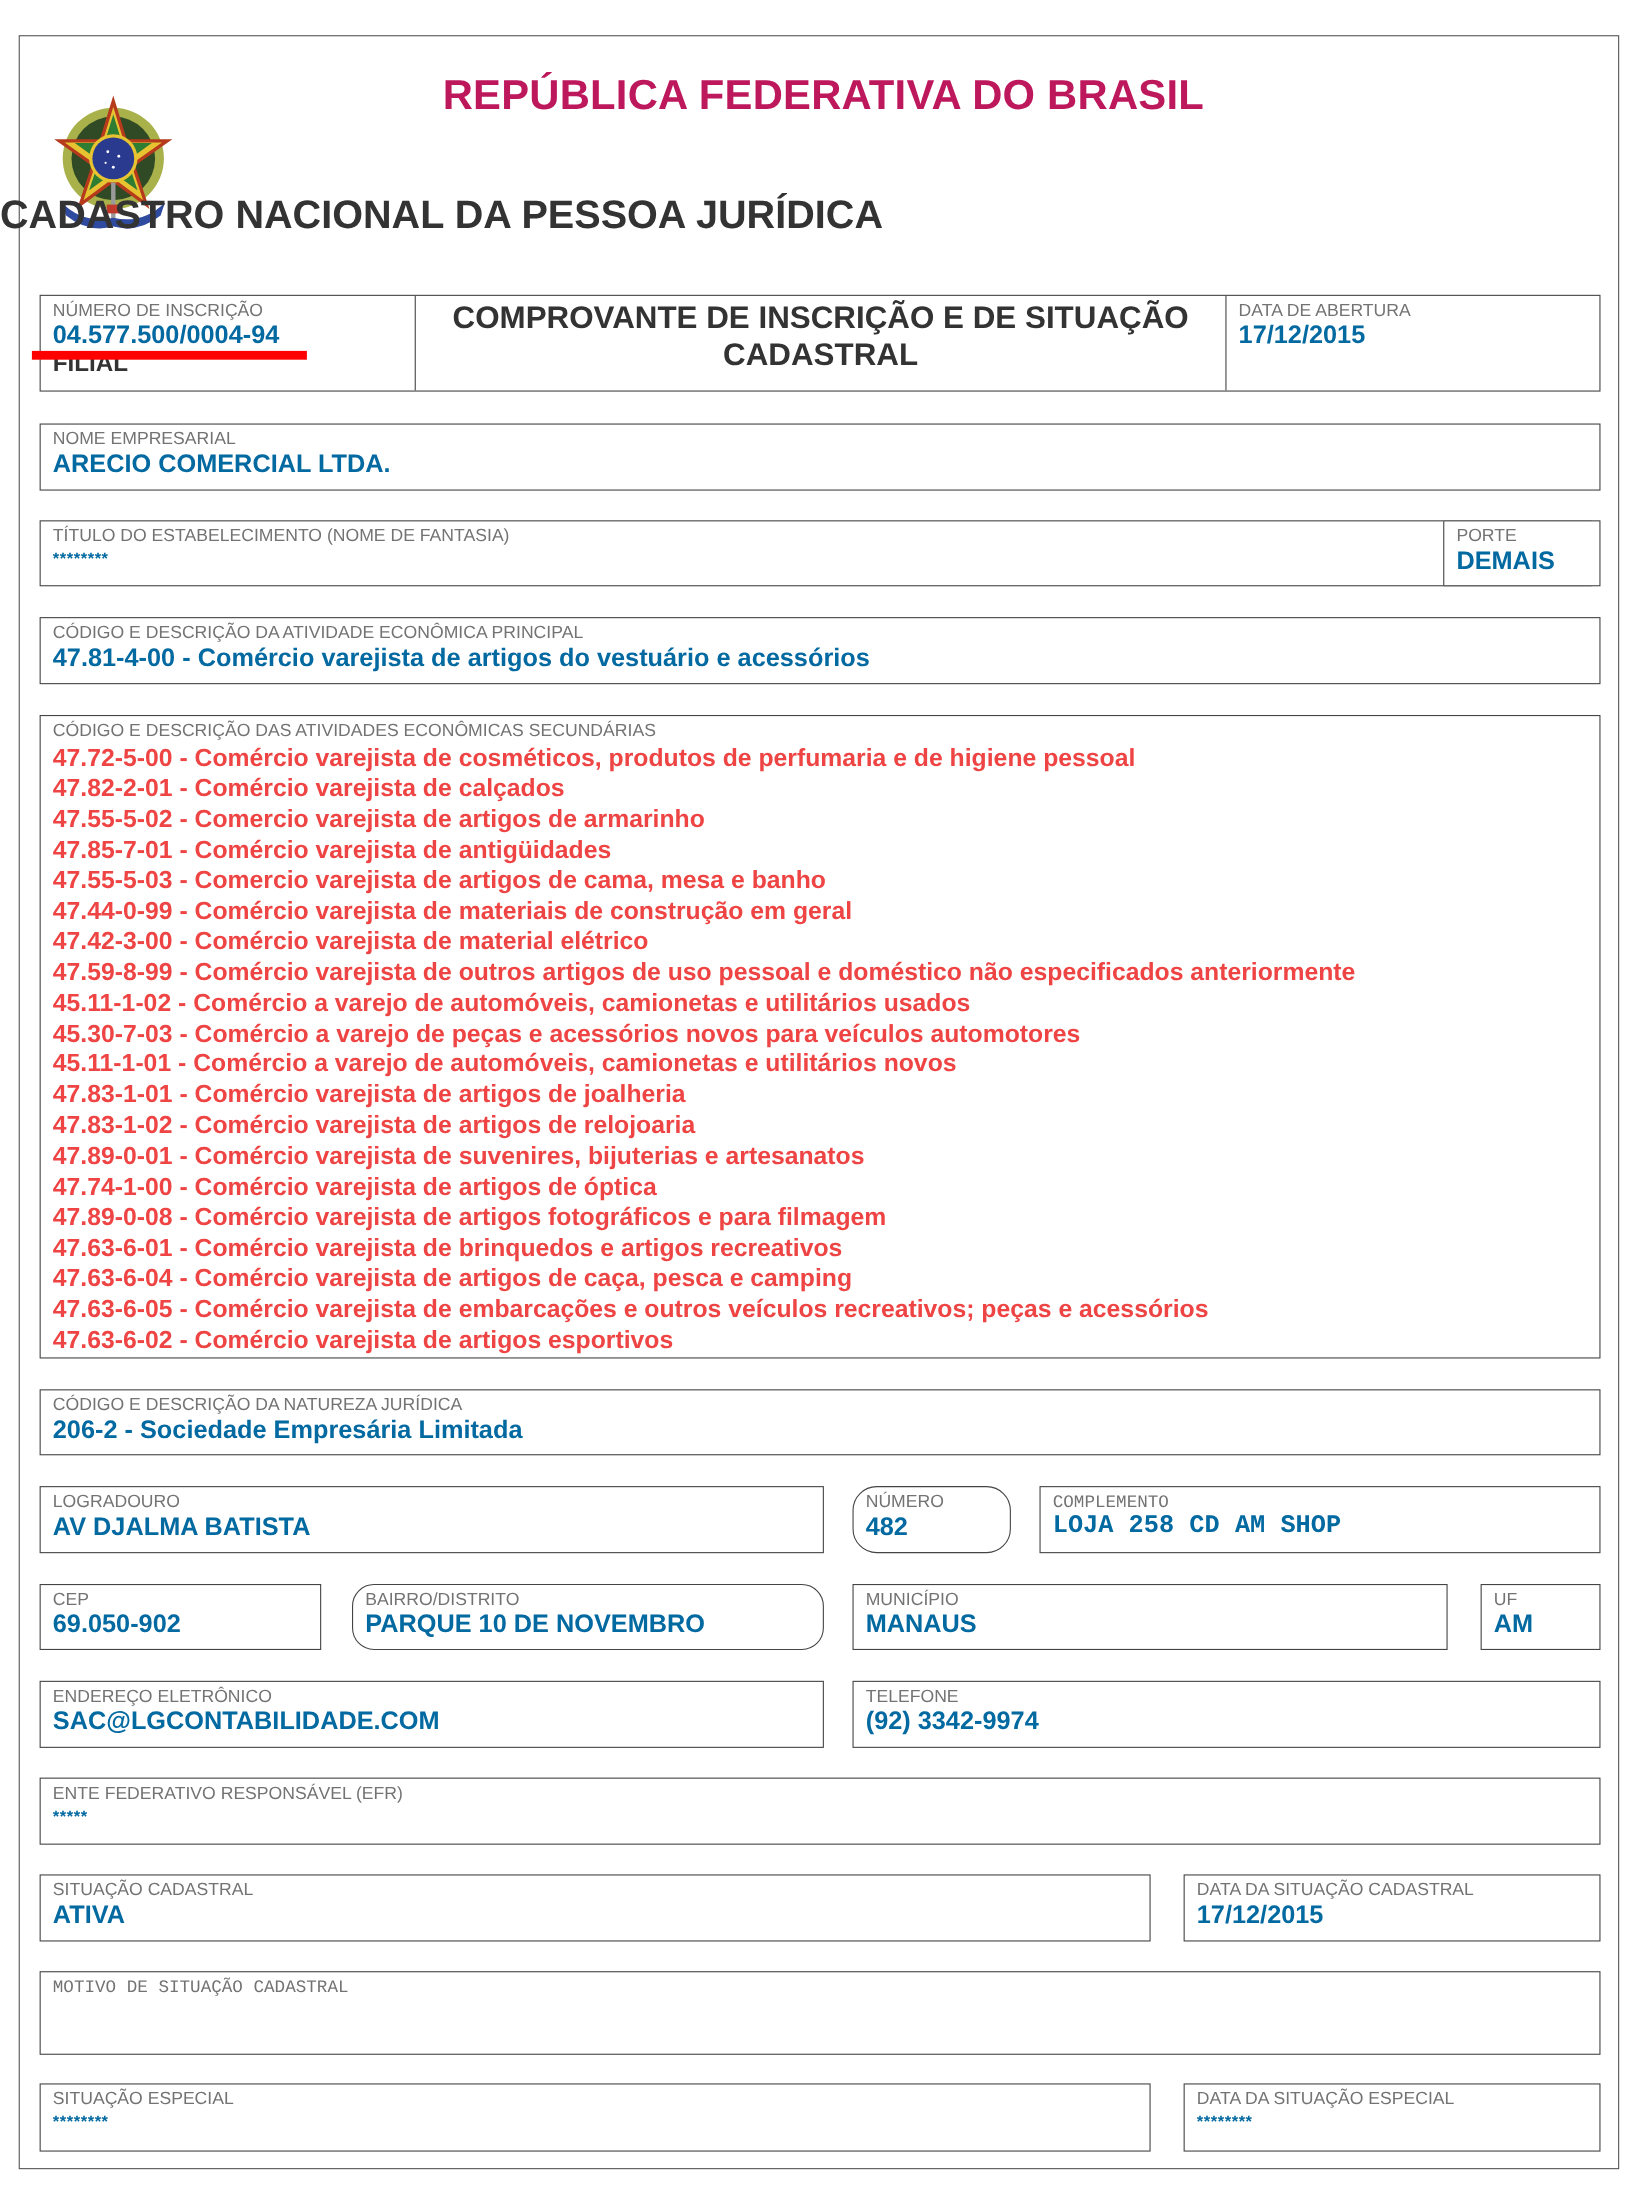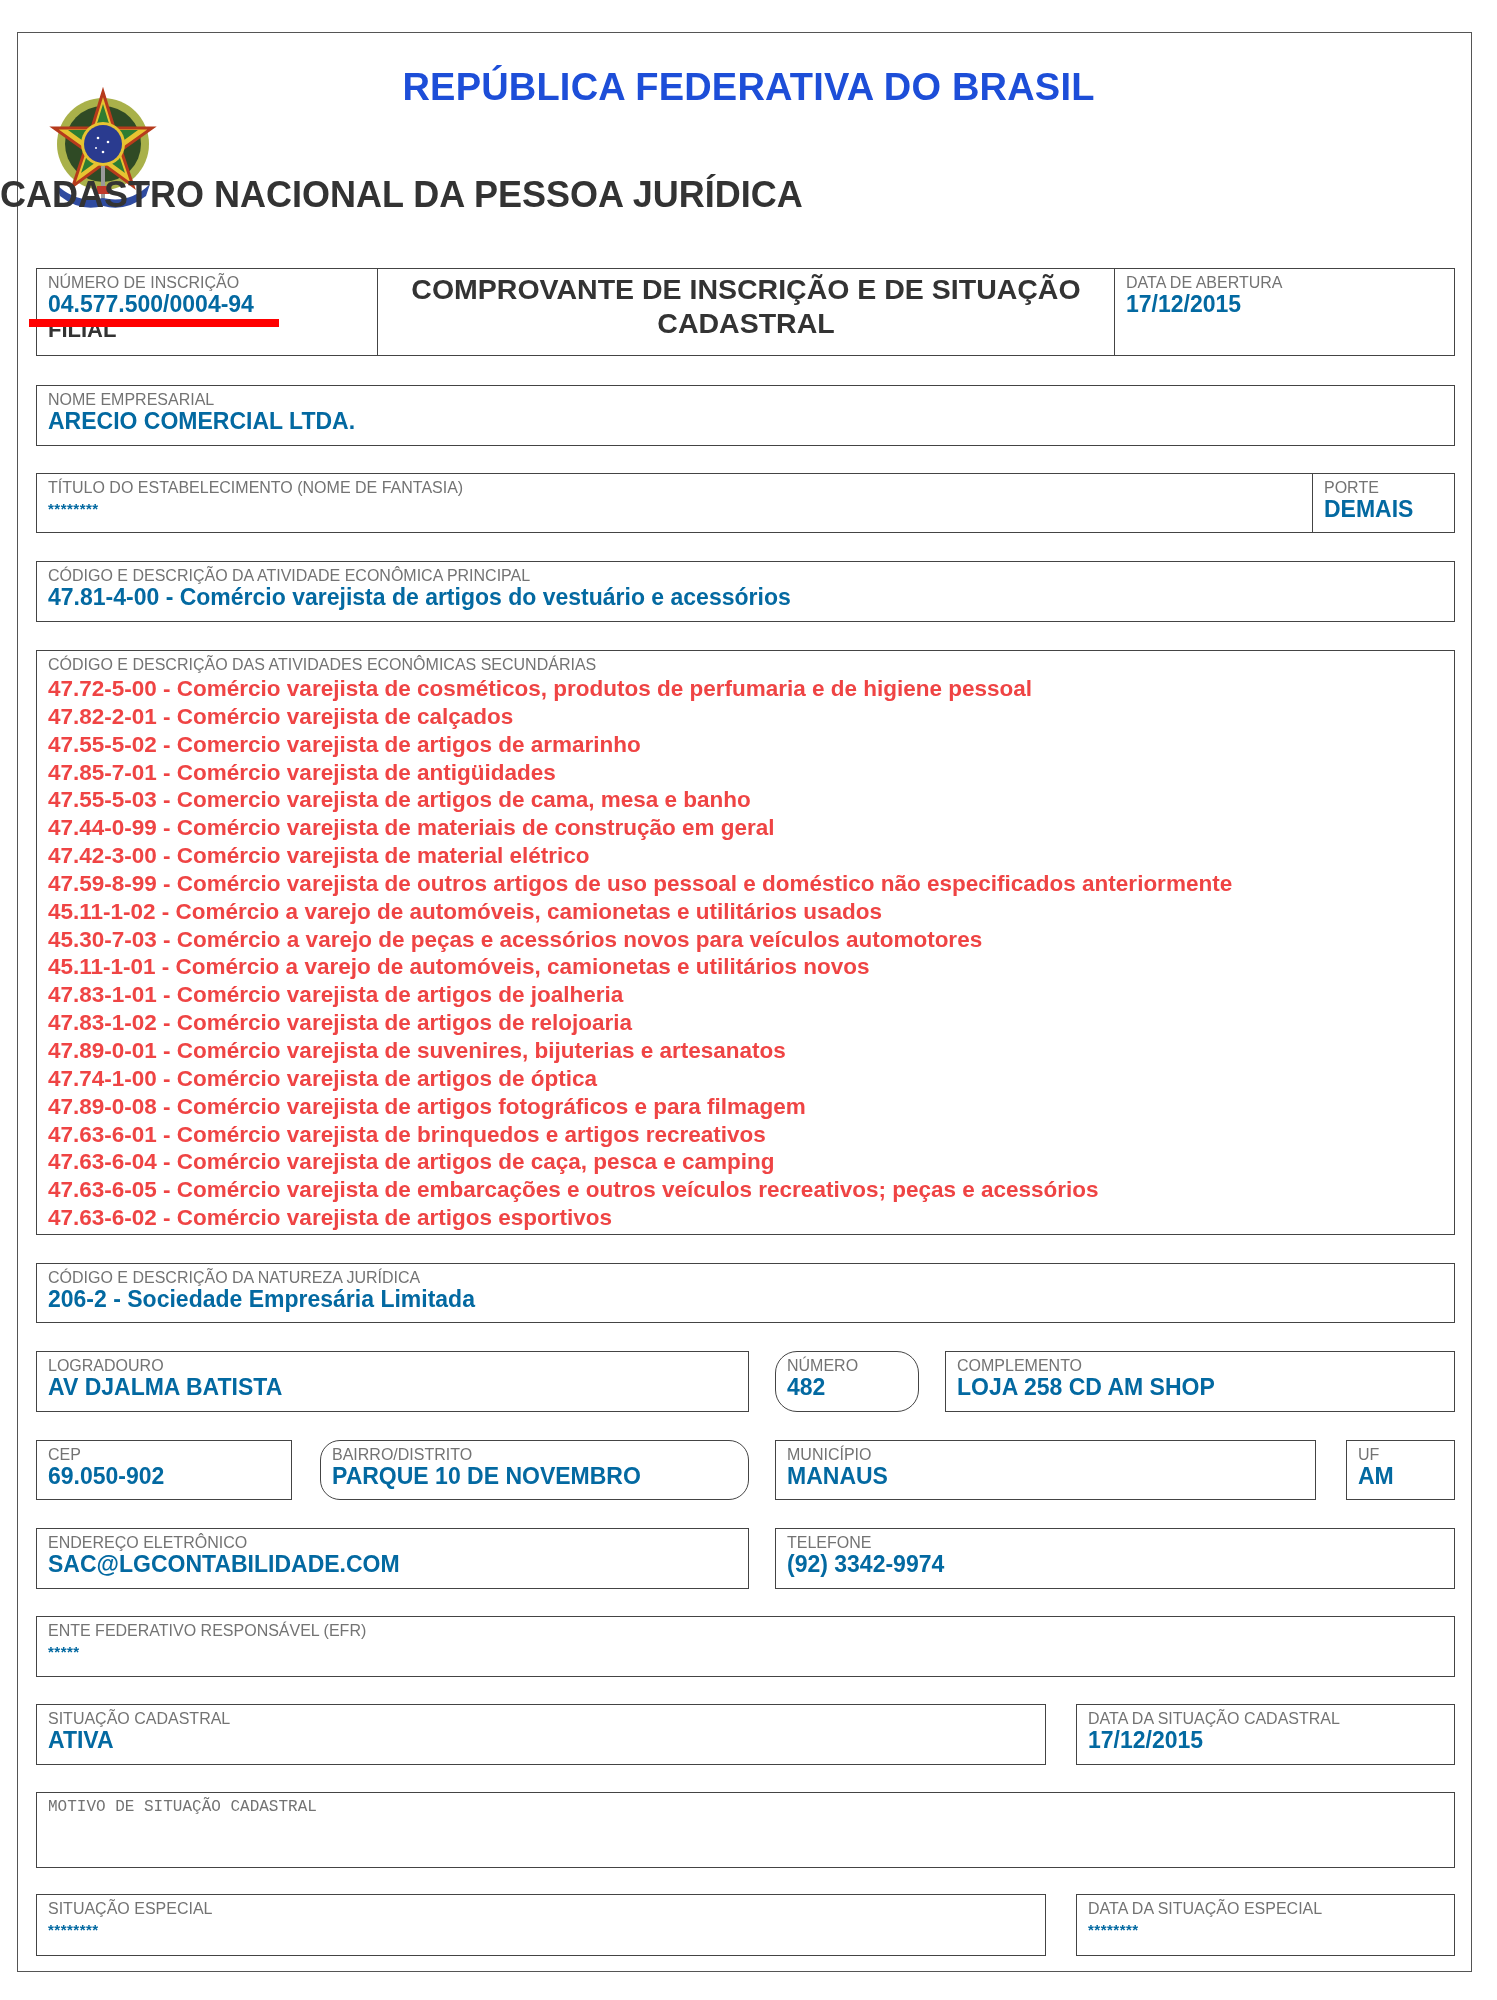--- a/index.html
+++ b/index.html
@@ -2,21 +2,21 @@
 <html><head>
   <meta charset="utf-8">
   <style>
     html, body { margin: 0; padding: 0; background: #ffffff; }
     body { width: 1497px; height: 2000px; position: relative; overflow: hidden;
            font-family: "Liberation Sans", sans-serif; color: #333333; }
     .outer { position: absolute; left: 17px; top: 32px; width: 1455px; height: 1940px;
              border: 1.5px solid #555555; box-sizing: border-box; }
     .coat { position: absolute; left: 46px; top: 86px; width: 114px; height: 128px; }
     .title1 { position: absolute; left: 0; width: 1497px; top: 66px; text-align: center;
-              font-weight: bold; font-size: 38px; letter-spacing: 0.2px; color: #1d4ed8; }
+              font-weight: bold; font-size: 38px; letter-spacing: 0.2px; color: #be185d; }
     .title2 { position: absolute; left: 0; width: 1497px; top: 174px; 
               font-weight: bold; font-size: 36px; color: #333; }
     .box { position: absolute; border: 1.5px solid #444444; box-sizing: border-box; background: #fff; }
     .lbl { position: absolute; left: 11px; top: 5px; font-size: 16px; color: #737373; white-space: nowrap; line-height: 18px; }
     .val { position: absolute; left: 11px; top: 22px; font-size: 23px; font-weight: bold; color: #0369a1; white-space: nowrap; line-height: 26px; }
     .val.mask { font-size: 15px; top: 22px; letter-spacing: 0.5px; }
     .hdr { position: absolute; left: 36px; top: 268px; width: 1419px; height: 88px;
            border: 1.5px solid #444; box-sizing: border-box; }
     .hdr .c1 { position: absolute; left: 0; top: 0; width: 341px; height: 100%; border-right: 1.5px solid #444; box-sizing: border-box; }
     .hdr .c2 { position: absolute; left: 341px; top: 0; width: 737px; height: 100%; border-right: 1.5px solid #444; box-sizing: border-box;
@@ -119,21 +119,21 @@
 </div>
 
 <div class="box" style="left:36px;top:1351px;width:713px;height:61px;">
   <div class="lbl">LOGRADOURO</div>
   <div class="val">AV DJALMA BATISTA</div>
 </div>
 <div class="box" style="left:775px;top:1351px;width:144px;height:61px;border-radius:22px;">
   <div class="lbl">NÚMERO</div>
   <div class="val">482</div>
 </div>
-<div class="box" style="left:945px;top:1351px;width:510px;height:61px;">
+<div class="box" style="left:945px;top:1351px;width:510px;height:61px;font-family:Liberation Mono, monospace;">
   <div class="lbl">COMPLEMENTO</div>
   <div class="val">LOJA 258 CD AM SHOP</div>
 </div>
 
 <div class="box" style="left:36px;top:1440px;width:256px;height:60px;">
   <div class="lbl">CEP</div>
   <div class="val">69.050-902</div>
 </div>
 <div class="box" style="left:320px;top:1440px;width:429px;height:60px;border-radius:20px;">
   <div class="lbl">BAIRRO/DISTRITO</div>

